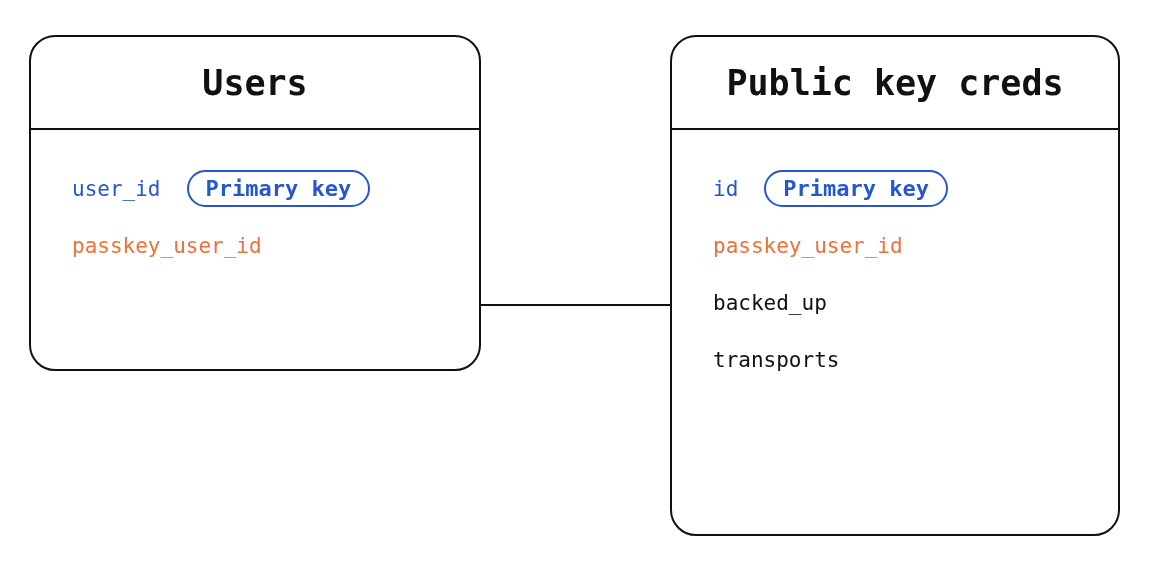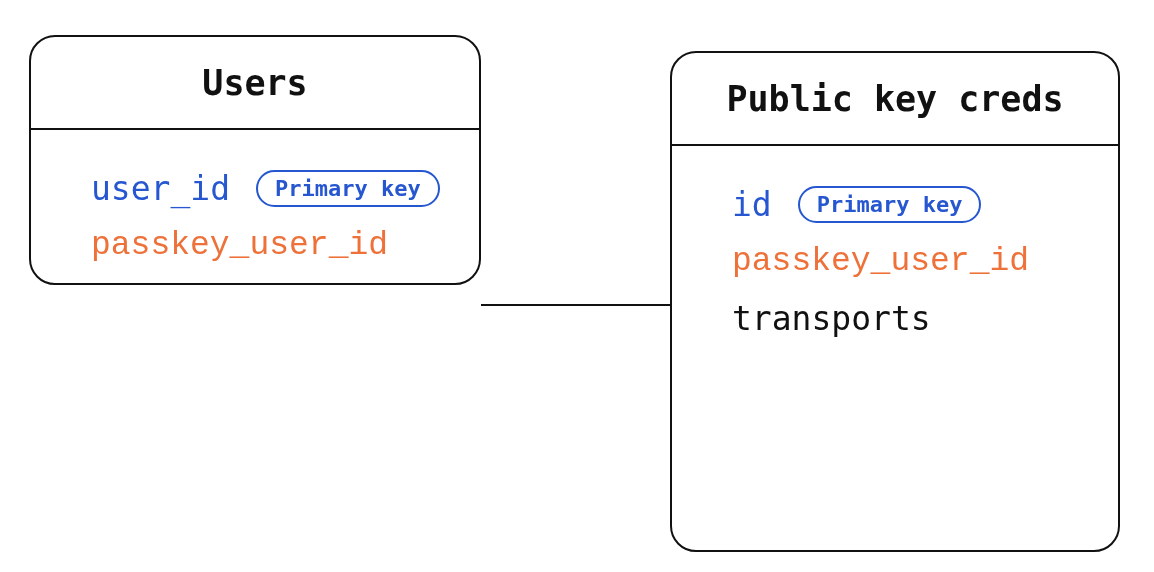--- a/index.html
+++ b/index.html
@@ -20,22 +20,22 @@
     height: 572px;
     background: var(--bg);
     overflow: hidden;
   }
   .table-box {
     position: absolute;
     background: var(--bg);
     border: 2px solid var(--border-color);
     border-radius: 26px;
   }
-  .table-box.users  { left: 29px;  top: 35px; width: 452px; height: 250px; }
-  .table-box.creds  { left: 670px; top: 51px; width: 450px; height: 501px; }
+  .table-box.users  { left: 29px;  top: 35px; width: 452px; height: 336px; }
+  .table-box.creds  { left: 670px; top: 35px; width: 450px; height: 501px; }
   .table-title {
     height: 93px;
     display: flex;
     align-items: center;
     justify-content: center;
     border-bottom: 2px solid var(--border-color);
     font-size: 35px;
     font-weight: bold;
     color: var(--text-black);
     letter-spacing: 0;
@@ -43,27 +43,26 @@
   .fields {
     padding: 30px 20px 0 41px;
   }
   .field-row {
     height: 57px;
     display: flex;
     align-items: center;
     gap: 26px;
   }
   .field-name {
-    font-size: 33px;
+    font-size: 21px;
     color: var(--text-black);
     white-space: nowrap;
-    margin-left: 19px;
   }
   .field-name[data-color="blue"]   { color: var(--accent-blue); }
-  .field-name[data-color="orange"] { color: var(--accent-orange); font-family: Liberation Mono, monospace; }
+  .field-name[data-color="orange"] { color: var(--accent-orange); }
   .field-name[data-color="black"]  { color: var(--text-black); }
   .badge {
     display: inline-flex;
     align-items: center;
     height: 37px;
     padding: 0 17px;
     border: 2px solid var(--accent-blue);
     border-radius: 999px;
     color: var(--accent-blue);
     font-size: 22px;
@@ -104,18 +103,21 @@
     <div class="table-title">Public key creds</div>
     <div class="fields">
       <div class="field-row">
         <span class="field-name" data-color="blue">id</span>
         <span class="badge">Primary key</span>
       </div>
       <div class="field-row">
         <span class="field-name" data-color="orange">passkey_user_id</span>
       </div>
       <div class="field-row">
+        <span class="field-name" data-color="black">backed_up</span>
+      </div>
+      <div class="field-row">
         <span class="field-name" data-color="black">transports</span>
       </div>
     </div>
   </div>
 
 </div>
 
 </body></html>

